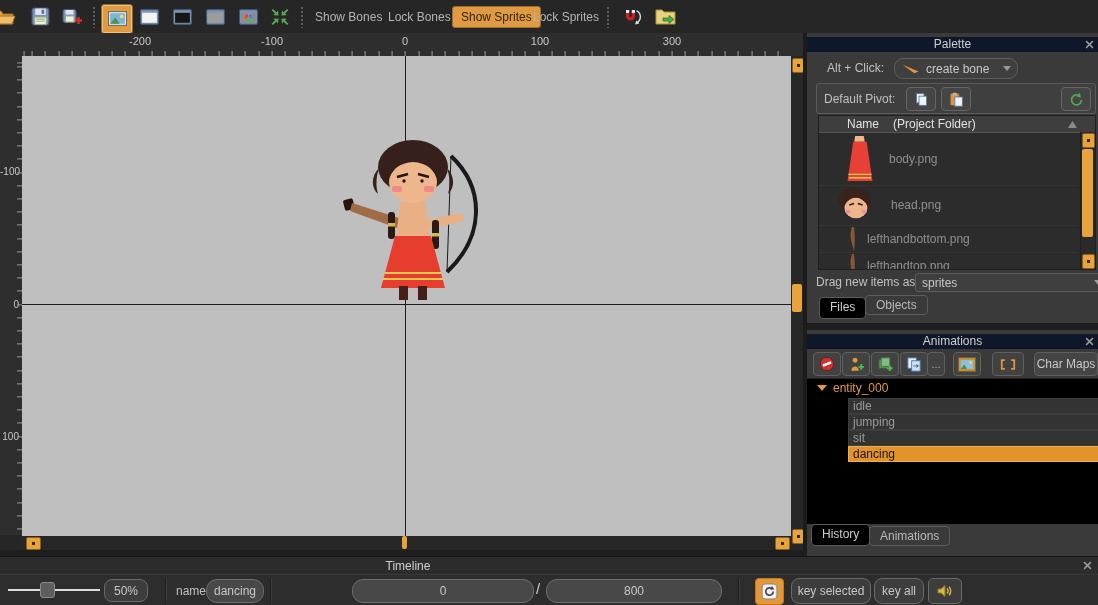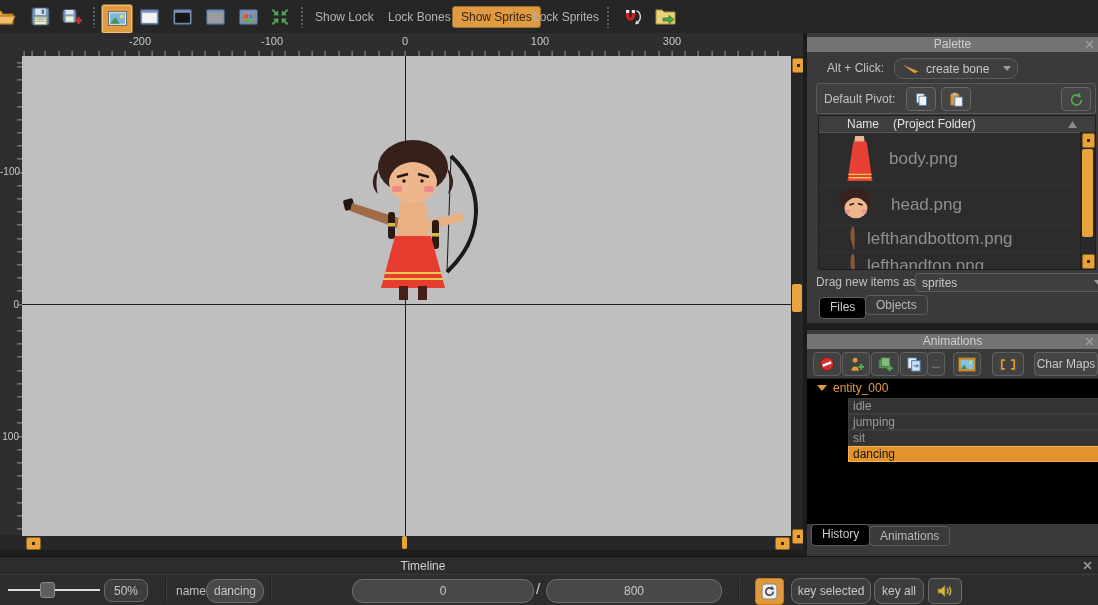--- a/index.html
+++ b/index.html
@@ -35,55 +35,55 @@
   #hscroll{left:22px;top:536px;width:769px;height:14px;background:#272727;}
   .sc-btn{position:absolute;background:#e8a33d;border:1px solid #8a6020;border-radius:2px;
       display:flex;align-items:center;justify-content:center;}
   .sc-btn::after{content:"";width:3px;height:3px;background:#3a2a10;}
   .sc-thumb{position:absolute;background:#e8a33d;border-radius:2px;}
   #splitter-v{left:803px;top:33px;width:4px;height:523px;background:#1c1c1c;}
   #band-under-canvas{left:0;top:550px;width:807px;height:6px;background:#1e1e1e;}
 
   
   #rightpanel{left:807px;top:33px;width:291px;height:523px;background:#3a3a3a;}
-  .panel-header{position:absolute;left:0;width:291px;height:15px;background:#737373;
+  .panel-header{position:absolute;left:0;width:291px;height:15px;background:#0f172a;
       text-align:center;color:#cfcfcf;font-size:12px;line-height:15px;}
   .close-x{position:absolute;right:4px;top:3px;width:9px;height:9px;}
   .drop{background:#3f3f3f;border:1px solid #5c5c5c;border-radius:9px;display:flex;align-items:center;
       color:#c8c8c8;font-size:12px;padding:0 6px;position:absolute;}
   .drop .arrow{margin-left:auto;width:0;height:0;border-left:4px solid transparent;border-right:4px solid transparent;border-top:5px solid #9a9a9a;}
   .mini-btn{position:absolute;background:#454545;border:1px solid #666;border-radius:4px;
       display:flex;align-items:center;justify-content:center;}
   .groupbox{position:absolute;border:1px solid #5a5a5a;border-radius:3px;background:#3f3f3f;}
   .lbl{position:absolute;color:#c0c0c0;font-size:12px;}
 
   
   #filelist{position:absolute;left:11px;top:82px;width:276px;height:153px;background:#2c2c2c;border:1px solid #1f1f1f;overflow:hidden;}
   #filelist-header{position:absolute;left:0;top:0;width:100%;height:16px;background:#3e3e3e;border-bottom:1px solid #565656;
       color:#e2e2e2;font-size:12px;display:flex;align-items:center;}
-  .file-row{position:absolute;left:0;width:258px;display:flex;align-items:center;color:#8f8f8f;font-size:17px;border-bottom:1px solid #343434;}
+  .file-row{position:absolute;left:0;width:258px;display:flex;align-items:center;color:#8f8f8f;font-size:12px;border-bottom:1px solid #343434;}
   #list-scroll{position:absolute;right:0;top:16px;width:14px;height:137px;background:#2a2a2a;border-left:1px solid #1f1f1f;}
 
   
   .tab{position:absolute;border:1px solid #5c5c5c;border-radius:4px;background:#3a3a3a;color:#b8b8b8;
       font-size:12px;padding:2px 10px;}
   .tab.active{background:#000000;color:#cccccc;padding-bottom:4px;}
 
   
   #anim-toolbar .abtn{position:absolute;width:26px;height:22px;background:#424242;border:1px solid #606060;border-radius:4px;
       display:flex;align-items:center;justify-content:center;top:0;}
   #anim-tree{position:absolute;left:0px;top:345px;width:291px;height:145px;background:#000000;border-top:1px solid #242424;}
   .tree-row{position:absolute;height:14px;line-height:14px;font-size:12px;color:#9a9a9a;border:1px solid #3e3e3e;background:#333;padding-left:4px;}
   .tree-row.selected{background:#e2932c;border-color:#f0b050;color:#161616;}
   #entity-row{position:absolute;left:10px;top:2px;color:#e09a3f;font-size:12px;display:flex;align-items:center;gap:6px;}
   .tri-down{width:0;height:0;border-left:5px solid transparent;border-right:5px solid transparent;border-top:6px solid #e09a3f;}
 
   
   #timeline-header{left:0;top:556px;width:1098px;height:18px;background:#2c2c2c;border-top:1px solid #141414;}
-  #timeline-title{position:absolute;left:408px;top:2px;transform:translateX(-50%);color:#d0d0d0;font-size:12px;margin-left:15px;}
+  #timeline-title{position:absolute;left:408px;top:2px;transform:translateX(-50%);color:#d0d0d0;font-size:12px;}
   #bottombar{left:0;top:574px;width:1098px;height:31px;background:#2d2d2d;border-top:1px solid #3a3a3a;}
   .vsep{position:absolute;top:3px;width:1px;height:25px;background:#1f1f1f;box-shadow:1px 0 0 #3d3d3d;}
   .pill-btn{position:absolute;background:#3d3d3d;border:1px solid #6a6a6a;border-radius:8px;color:#c8c8c8;
       font-size:12px;display:flex;align-items:center;justify-content:center;}
   .time-input{position:absolute;background:#484848;border:1px solid #6e6e6e;border-radius:11px;color:#c8c8c8;
       font-size:12px;text-align:center;height:20px;font-family:"Liberation Sans",sans-serif;}
   #zoom-slider-track{position:absolute;left:8px;top:14px;width:92px;height:2px;background:#dcdcdc;}
   #zoom-slider-handle{position:absolute;left:40px;top:7px;width:13px;height:14px;background:#5e5e5e;border:1px solid #8a8a8a;border-radius:3px;}
   #autokey-btn{position:absolute;left:755px;top:3px;width:27px;height:25px;background:#e2973a;border:1px solid #c07a20;border-radius:4px;
       display:flex;align-items:center;justify-content:center;}
@@ -163,21 +163,21 @@
           <path d="M8.5 8.5 8 3.5 6.3 5.2 3 1.9 1.6 3.3 4.9 6.6 3.2 8.3z"></path>
           <path d="M11.5 8.5 12 3.5 13.7 5.2 17 1.9 18.4 3.3 15.1 6.6 16.8 8.3z"></path>
           <path d="M8.5 11.5 8 16.5 6.3 14.8 3 18.1 1.6 16.7 4.9 13.4 3.2 11.7z"></path>
           <path d="M11.5 11.5 12 16.5 13.7 14.8 17 18.1 18.4 16.7 15.1 13.4 16.8 11.7z"></path>
         </svg>
     </div>
     <div class="tb-item" style="left:300px;top:6px;height:22px;">
         <div class="grip"></div>
       </div>
     <div class="tb-item" style="left:315px;">
-      <span class="tb-text">Show Lock</span>
+      <span class="tb-text">Show Bones</span>
     </div>
     <div class="tb-item" style="left:388px;">
       <span class="tb-text">Lock Bones</span>
     </div>
     <div class="tb-item" style="left:452px;">
       <span class="tb-text-active">Show Sprites</span>
     </div>
     <div class="tb-item" style="left:533px;">
       <span class="tb-text">Lock Sprites</span>
     </div>

